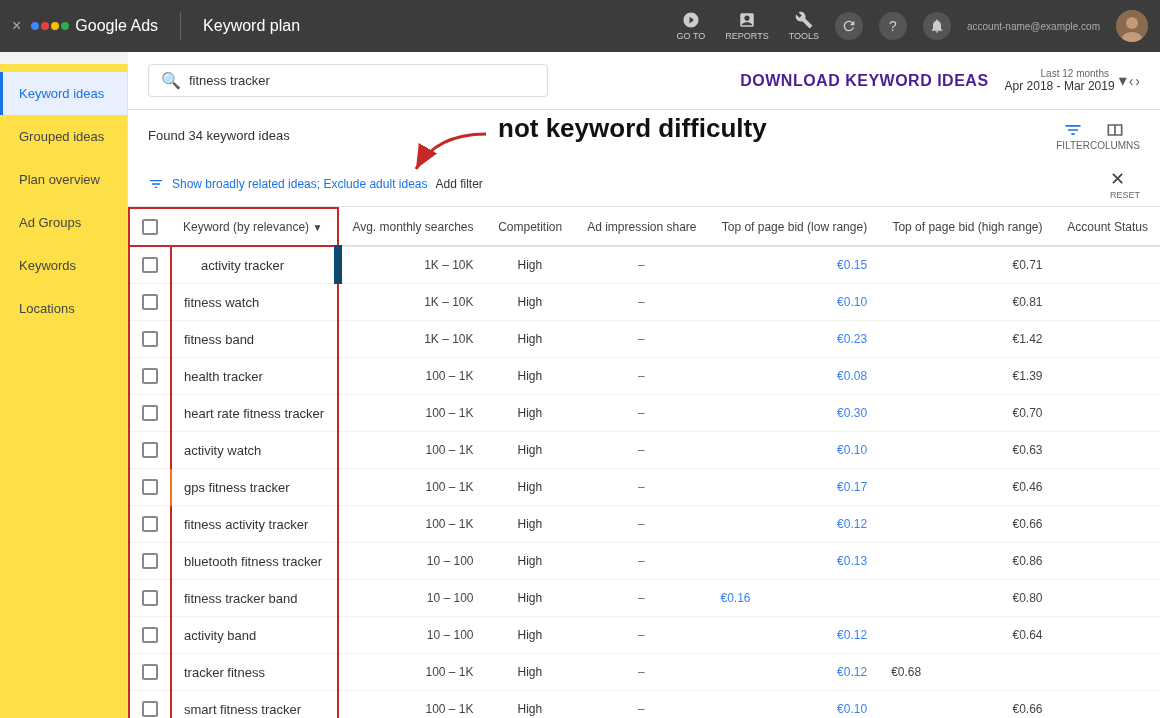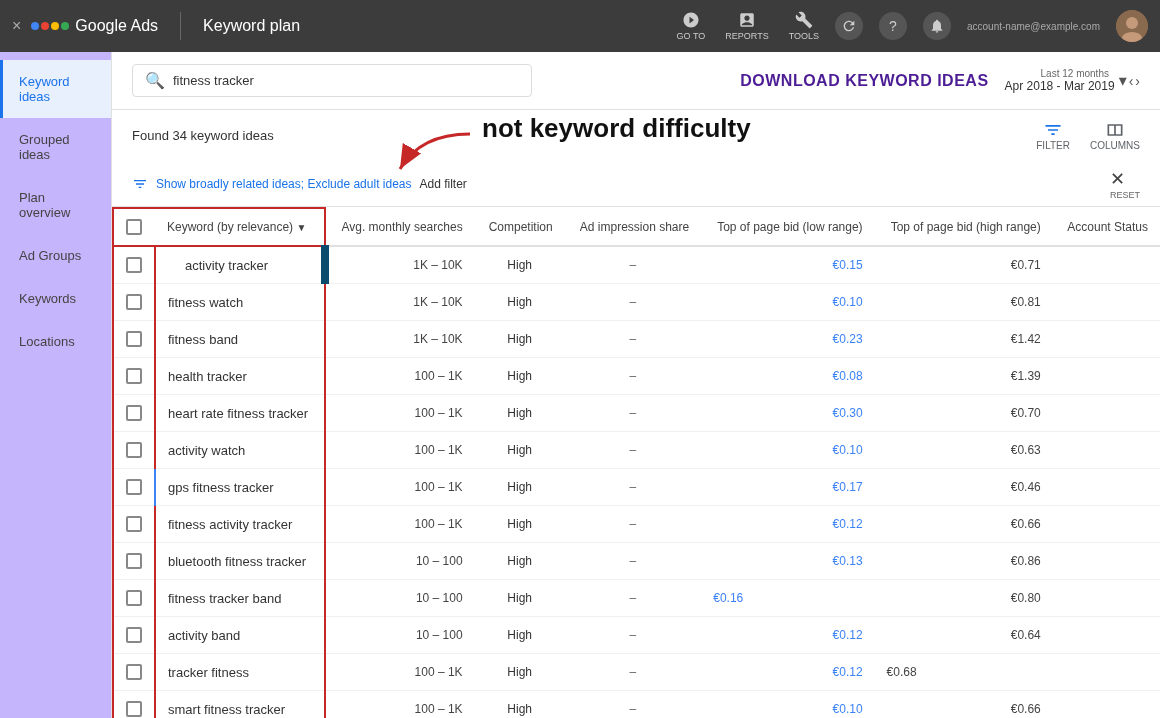--- a/index.html
+++ b/index.html
@@ -33,25 +33,26 @@
     .nav-icon-btn svg { fill: #ccc; }
     .nav-icon-circle { width: 28px; height: 28px; border-radius: 50%; background: #555; display: flex; align-items: center; justify-content: center; cursor: pointer; color: #ccc; font-size: 14px; }
     .avatar { width: 32px; height: 32px; border-radius: 50%; background: #8a6a4e; display: flex; align-items: center; justify-content: center; color: #fff; font-size: 14px; overflow: hidden; }
     .account-info { color: #aaa; font-size: 10px; text-align: right; }
 
     
     .main-layout { display: flex; flex: 1; overflow: hidden; }
 
     
     .sidebar {
-      width: 112px;
-      background: #c4b5fd;
+      width: 128px;
+      background: #fde047;
       border-right: 1px solid #e0e0e0;
       flex-shrink: 0;
       padding-top: 8px;
+      margin-top: 12px;
     }
     .sidebar-item {
       padding: 14px 16px;
       font-size: 13px;
       color: #444;
       cursor: pointer;
       border-left: 3px solid transparent;
     }
     .sidebar-item.active {
       color: #1a73e8;
@@ -236,21 +237,21 @@
             <span style="color:#555;font-size:16px;cursor:pointer;">▾</span>
             <span style="color:#555;font-size:14px;cursor:pointer;">‹</span>
             <span style="color:#555;font-size:14px;cursor:pointer;">›</span>
           </div>
         </div>
       </div>
     </div>
 
     <div style="padding: 10px 20px; display:flex; align-items:center; gap:8px; background:#fff;">
       <span style="font-size:13px;color:#333;">Found 34 keyword ideas</span>
-      <div style="margin-left:auto; display:flex; gap:20px; align-items:center;">
+      <div style="margin-left:auto; display:flex; gap:0; align-items:center;">
         <div class="icon-with-label">
           <svg width="20" height="20" viewBox="0 0 24 24" fill="#1a73e8">
               <path d="M10 18h4v-2h-4v2zM3 6v2h18V6H3zm3 7h12v-2H6v2z"></path>
             </svg>
           <span class="filter-label">FILTER</span>
         </div>
         <div class="icon-with-label">
           <svg width="20" height="20" viewBox="0 0 24 24" fill="#5f6368">
               <path d="M3 5v14h18V5H3zm8 12H5V7h6v10zm8 0h-6V7h6v10z"></path>
             </svg>
@@ -376,21 +377,21 @@
     <td style="text-align:center;">High</td>
     <td style="text-align:center;" class="dash">–</td>
     <td style="text-align:right;">€0.10</td>
     <td style="text-align:right;">€0.63</td>
     <td></td>
   </tr>
             <tr>
     <td style="border-left:2px solid #c62828;">
       <div class="checkbox"></div>
     </td>
-    <td style="border-left:2px solid #3b82f6; border-right:2px solid #c62828;">gps fitness tracker</td>
+    <td style="border-left:2px solid #f97316; border-right:2px solid #c62828;">gps fitness tracker</td>
     <td style="text-align:right;">100 – 1K</td>
     <td style="text-align:center;">High</td>
     <td style="text-align:center;" class="dash">–</td>
     <td style="text-align:right;">€0.17</td>
     <td style="text-align:right;">€0.46</td>
     <td></td>
   </tr>
             <tr>
     <td style="border-left:2px solid #c62828;">
       <div class="checkbox"></div>

